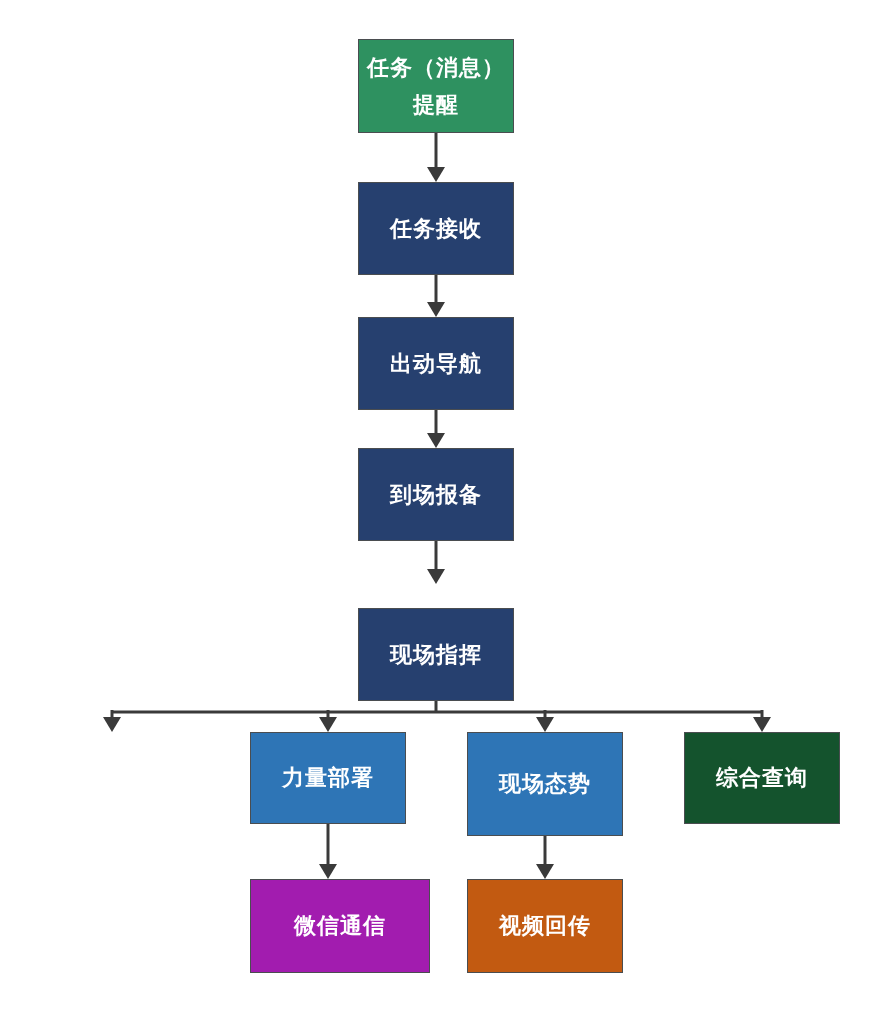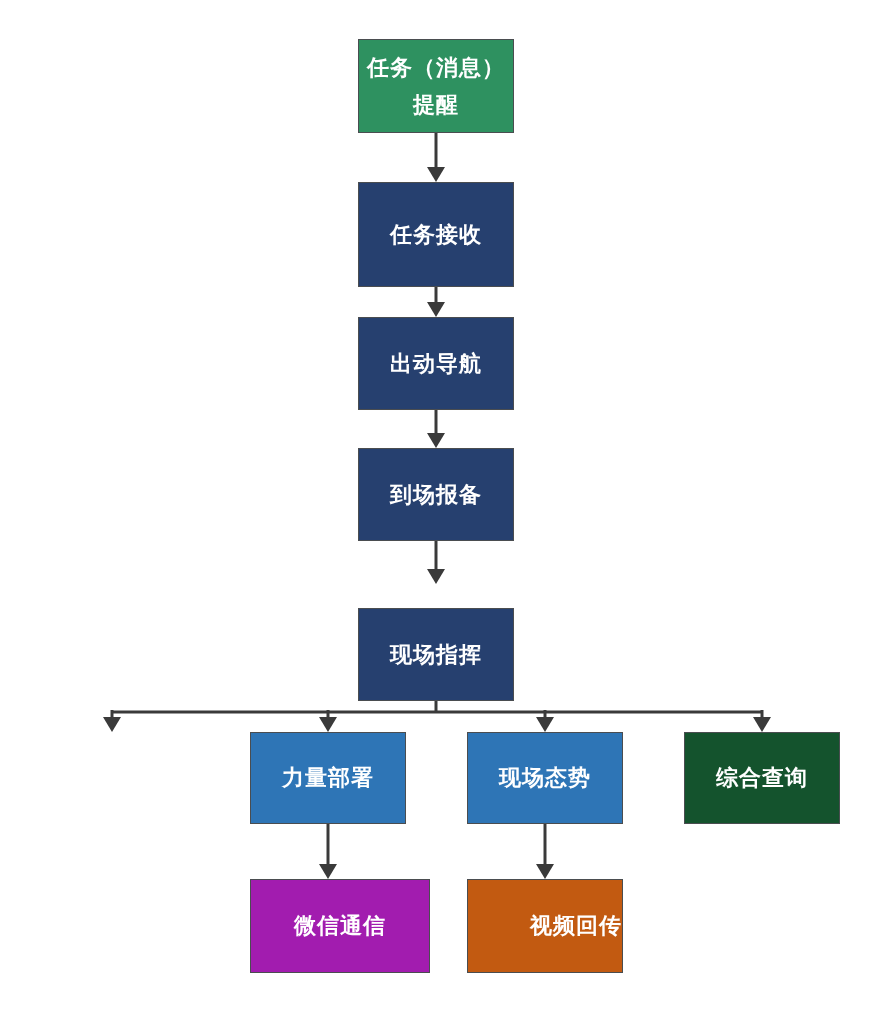--- a/index.html
+++ b/index.html
@@ -95,50 +95,50 @@
     </g>
   </svg>
 
   <div class="node" style="left: 358px; top: 39px; width: 156px; height: 94px; background-color: rgb(46, 145, 96);">
     <div class="label">
       <span class="line">任务（消息）</span>
       <span class="line">提醒</span>
     </div>
   </div>
 
-  <div class="node" style="left: 358px; top: 182px; width: 156px; height: 105px; background-color: rgb(38, 64, 111);">
+  <div class="node" style="left: 358px; top: 182px; width: 156px; height: 93px; background-color: rgb(38, 64, 111);">
     <span class="label">任务接收</span>
   </div>
 
   <div class="node" style="left: 358px; top: 317px; width: 156px; height: 93px; background-color: rgb(38, 64, 111);">
     <span class="label">出动导航</span>
   </div>
 
   <div class="node" style="left: 358px; top: 448px; width: 156px; height: 93px; background-color: rgb(38, 64, 111);">
     <span class="label">到场报备</span>
   </div>
 
   <div class="node" style="left: 358px; top: 584px; width: 156px; height: 93px; background-color: rgb(38, 64, 111); margin-top: 24px;">
     <span class="label">现场指挥</span>
   </div>
 
 
   <div class="node" style="left: 250px; top: 732px; width: 156px; height: 92px; background-color: rgb(46, 117, 182);">
     <span class="label">力量部署</span>
   </div>
 
-  <div class="node" style="left: 467px; top: 732px; width: 156px; height: 92px; background-color: rgb(46, 117, 182); text-align: right;">
+  <div class="node" style="left: 467px; top: 732px; width: 156px; height: 104px; background-color: rgb(46, 117, 182); text-align: right;">
     <span class="label">现场态势</span>
   </div>
 
   <div class="node" style="left: 684px; top: 732px; width: 156px; height: 92px; background-color: #14532d;">
     <span class="label">综合查询</span>
   </div>
 
   <div class="node" style="left: 250px; top: 879px; width: 180px; height: 94px; background-color: #a21caf;">
     <span class="label">微信通信</span>
   </div>
 
-  <div class="node" style="left: 467px; top: 879px; width: 156px; height: 94px; background-color: rgb(194, 90, 17); justify-content: flex-end;">
+  <div class="node" style="left: 467px; top: 879px; width: 156px; height: 94px; background-color: rgb(194, 90, 17);">
     <span class="label">视频回传</span>
   </div>
 
 </div>
 
 </body></html>

